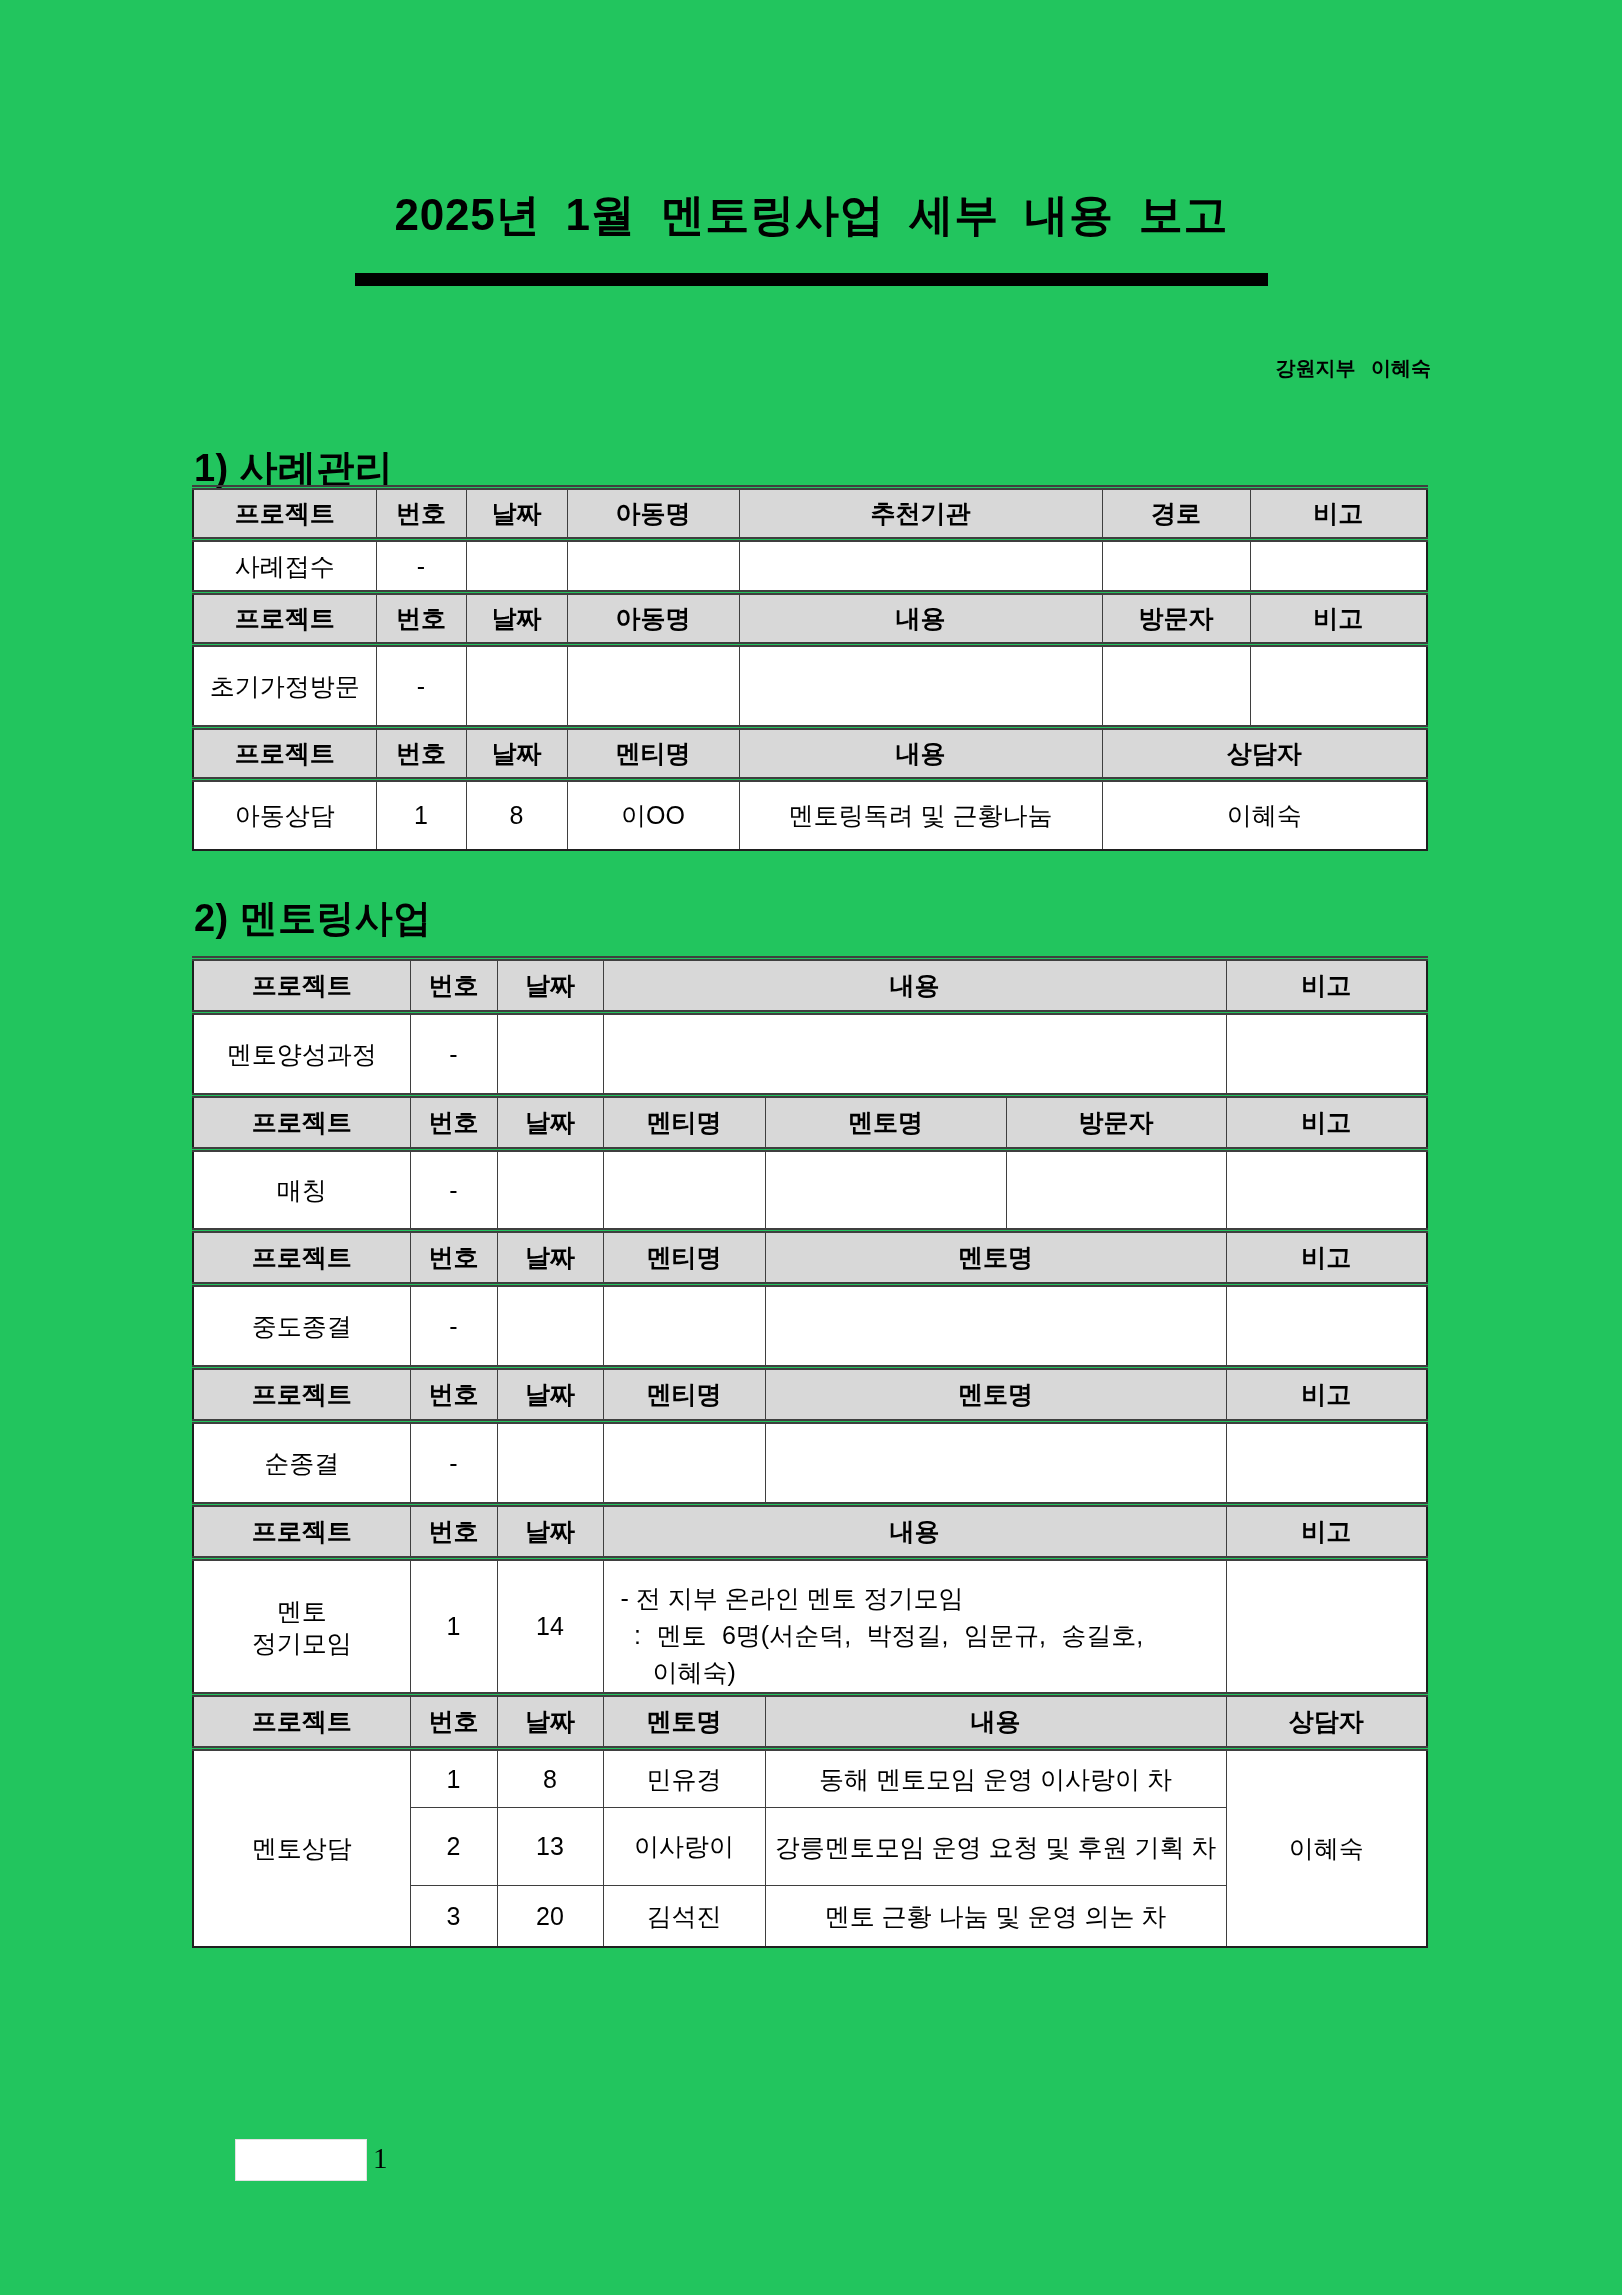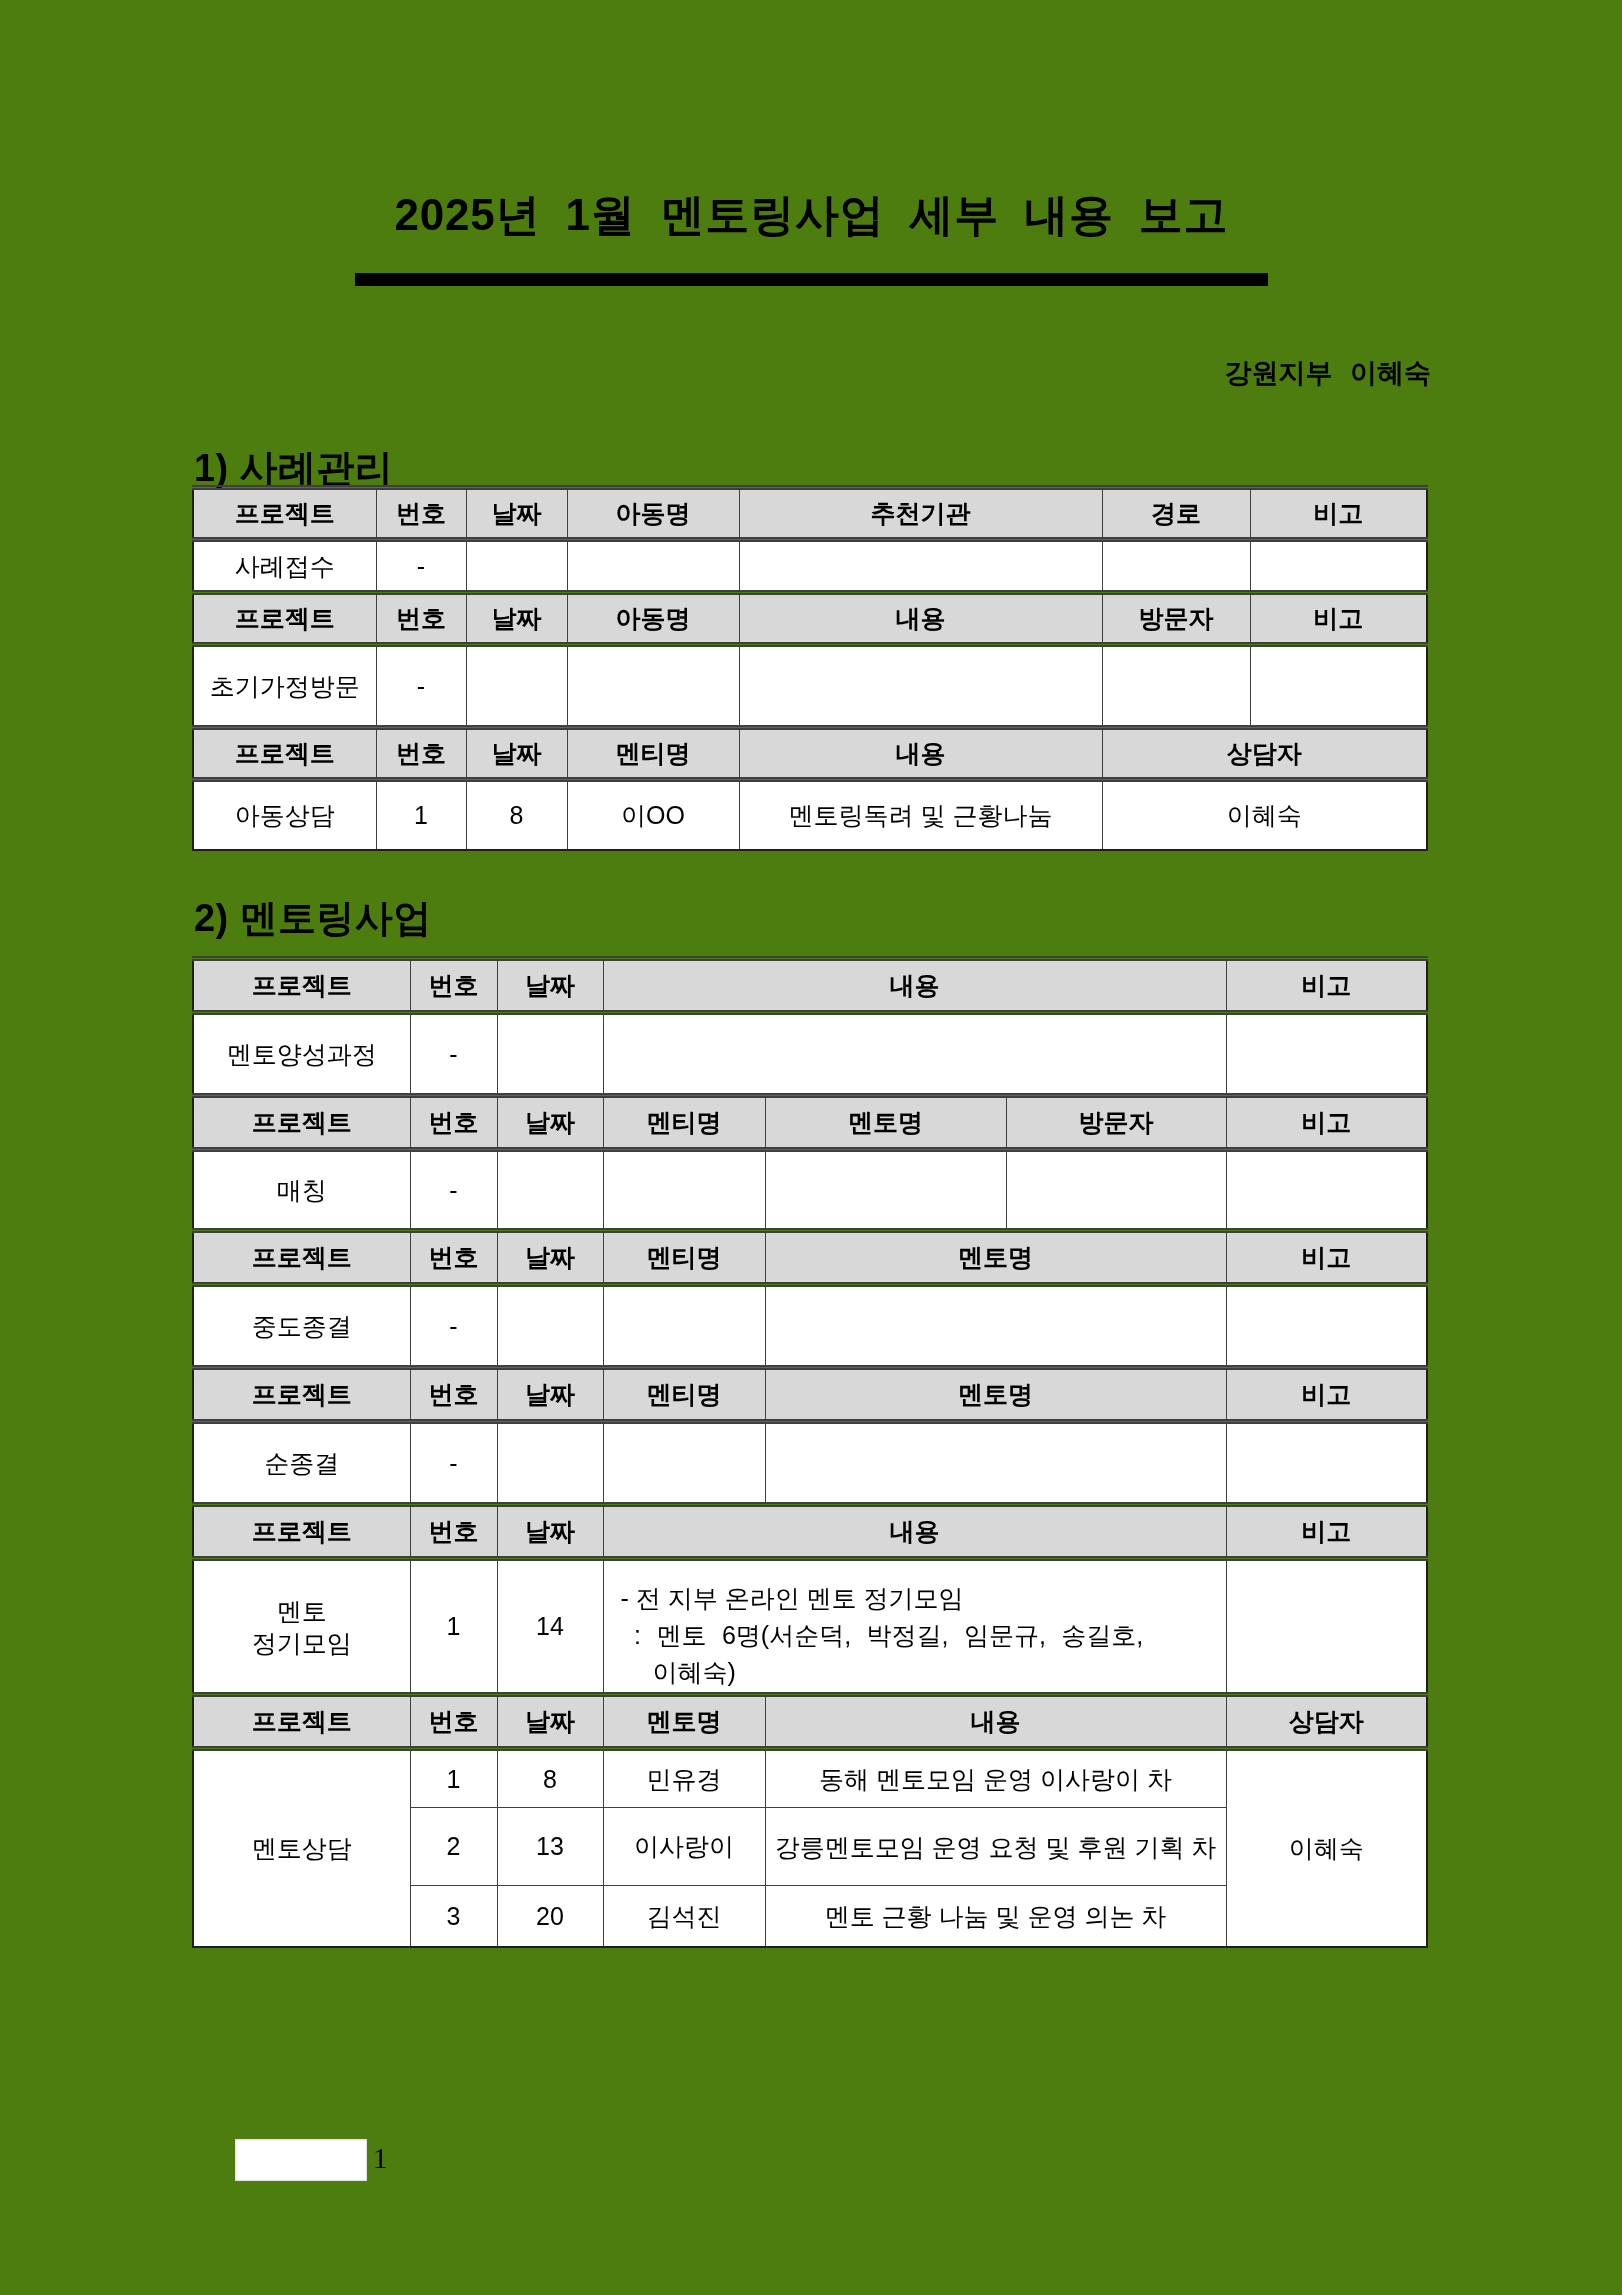--- a/index.html
+++ b/index.html
@@ -1,31 +1,31 @@
 <!DOCTYPE html>
 <html style="font-size:13.5px"><head>
 <meta charset="utf-8">
 <style>
   html,body { margin:0; padding:0; background:#ffffff; }
   .page {
-    position:relative; width:1623px; height:2295px; background:#4d7c0f;
+    position:relative; width:1623px; height:2295px; background:#22c55e;
     font-family:"Liberation Sans","DejaVu Sans",sans-serif; color:#000;
     overflow:hidden;
   }
   .title {
     position:absolute; left:0; right:0; top:189px; text-align:center;
     font-size:44px; font-weight:bold; letter-spacing:0.8px; word-spacing:12px;
     line-height:52px;
   }
   .title-bar {
     position:absolute; left:355px; top:273px; width:913px; height:12.7px;
     background:#000000;
   }
   .byline {
-    position:absolute; right:192px; top:355px; font-size:27px; font-weight:bold;
+    position:absolute; right:192px; top:355px; font-size:20px; font-weight:bold;
     word-spacing:10px;
   }
   .sec-heading { position:absolute; font-size:38px; font-weight:bold; letter-spacing:0.4px; }
   .sec1-heading { left:194px; top:443px; }
   .sec2-heading { left:194px; top:893px; }
 
   table.doc {
     position:absolute; border-collapse:collapse; table-layout:fixed;
     border:2.5px solid #1f1f1f;
   }

